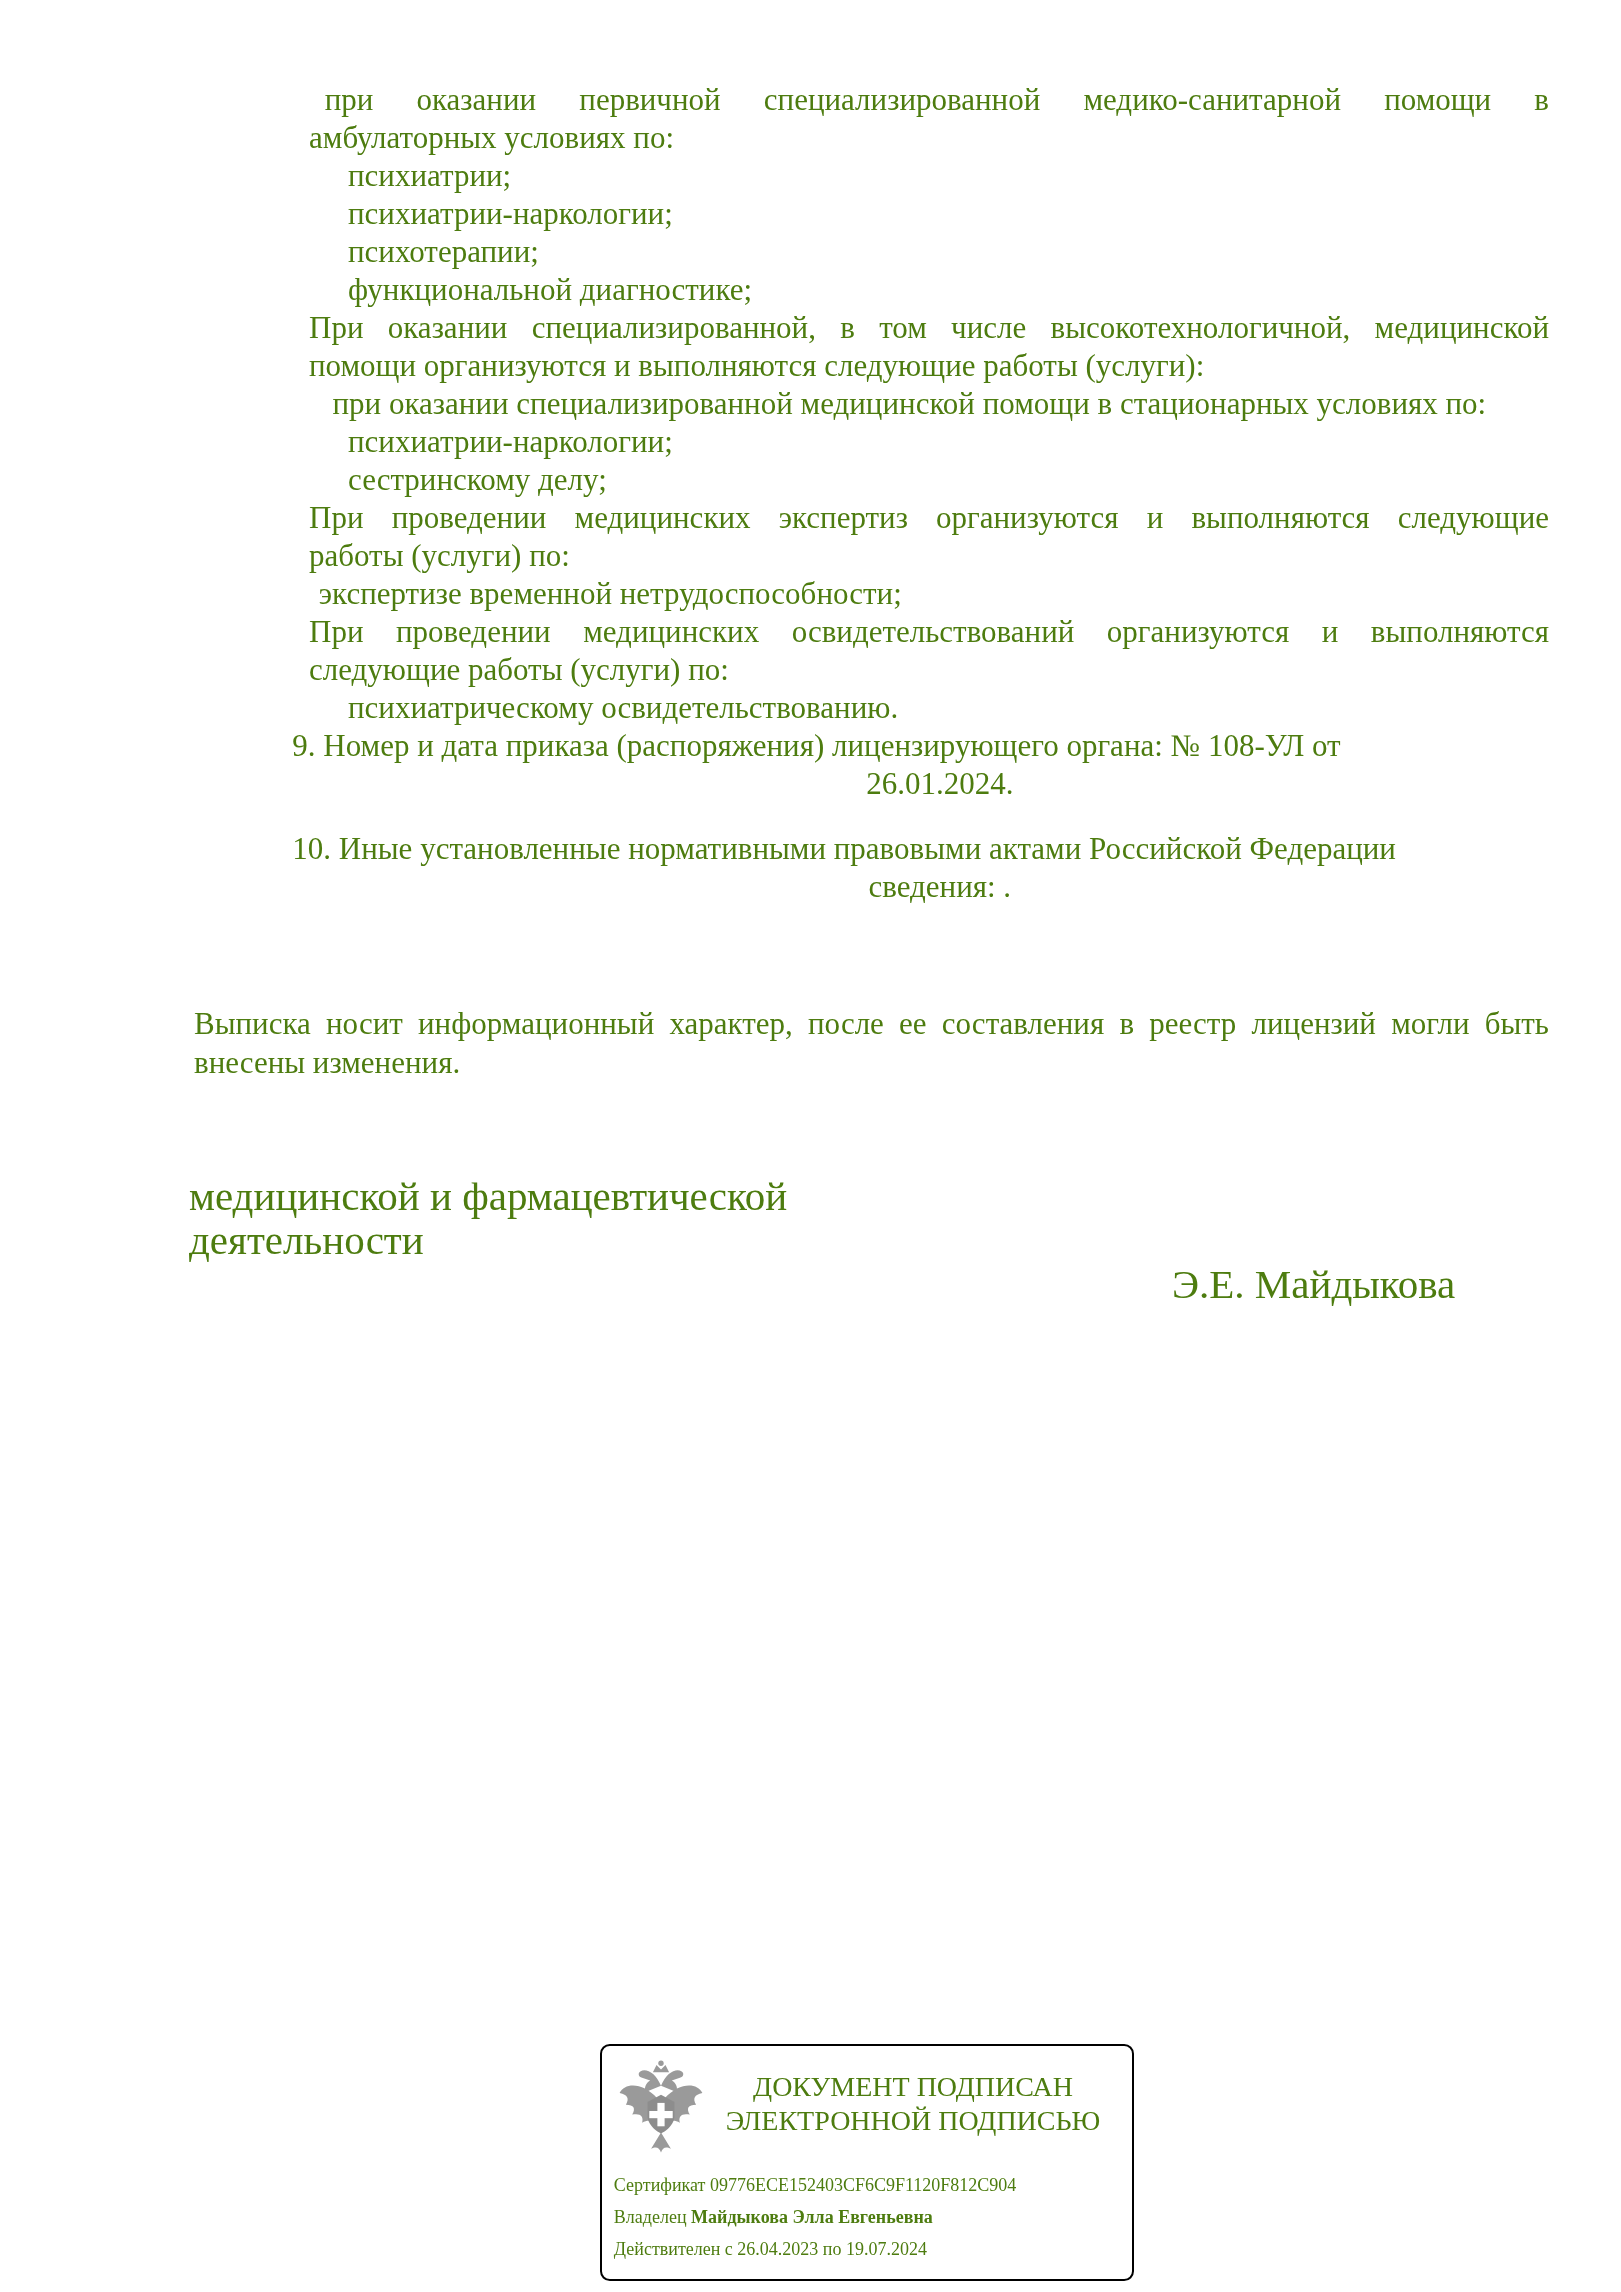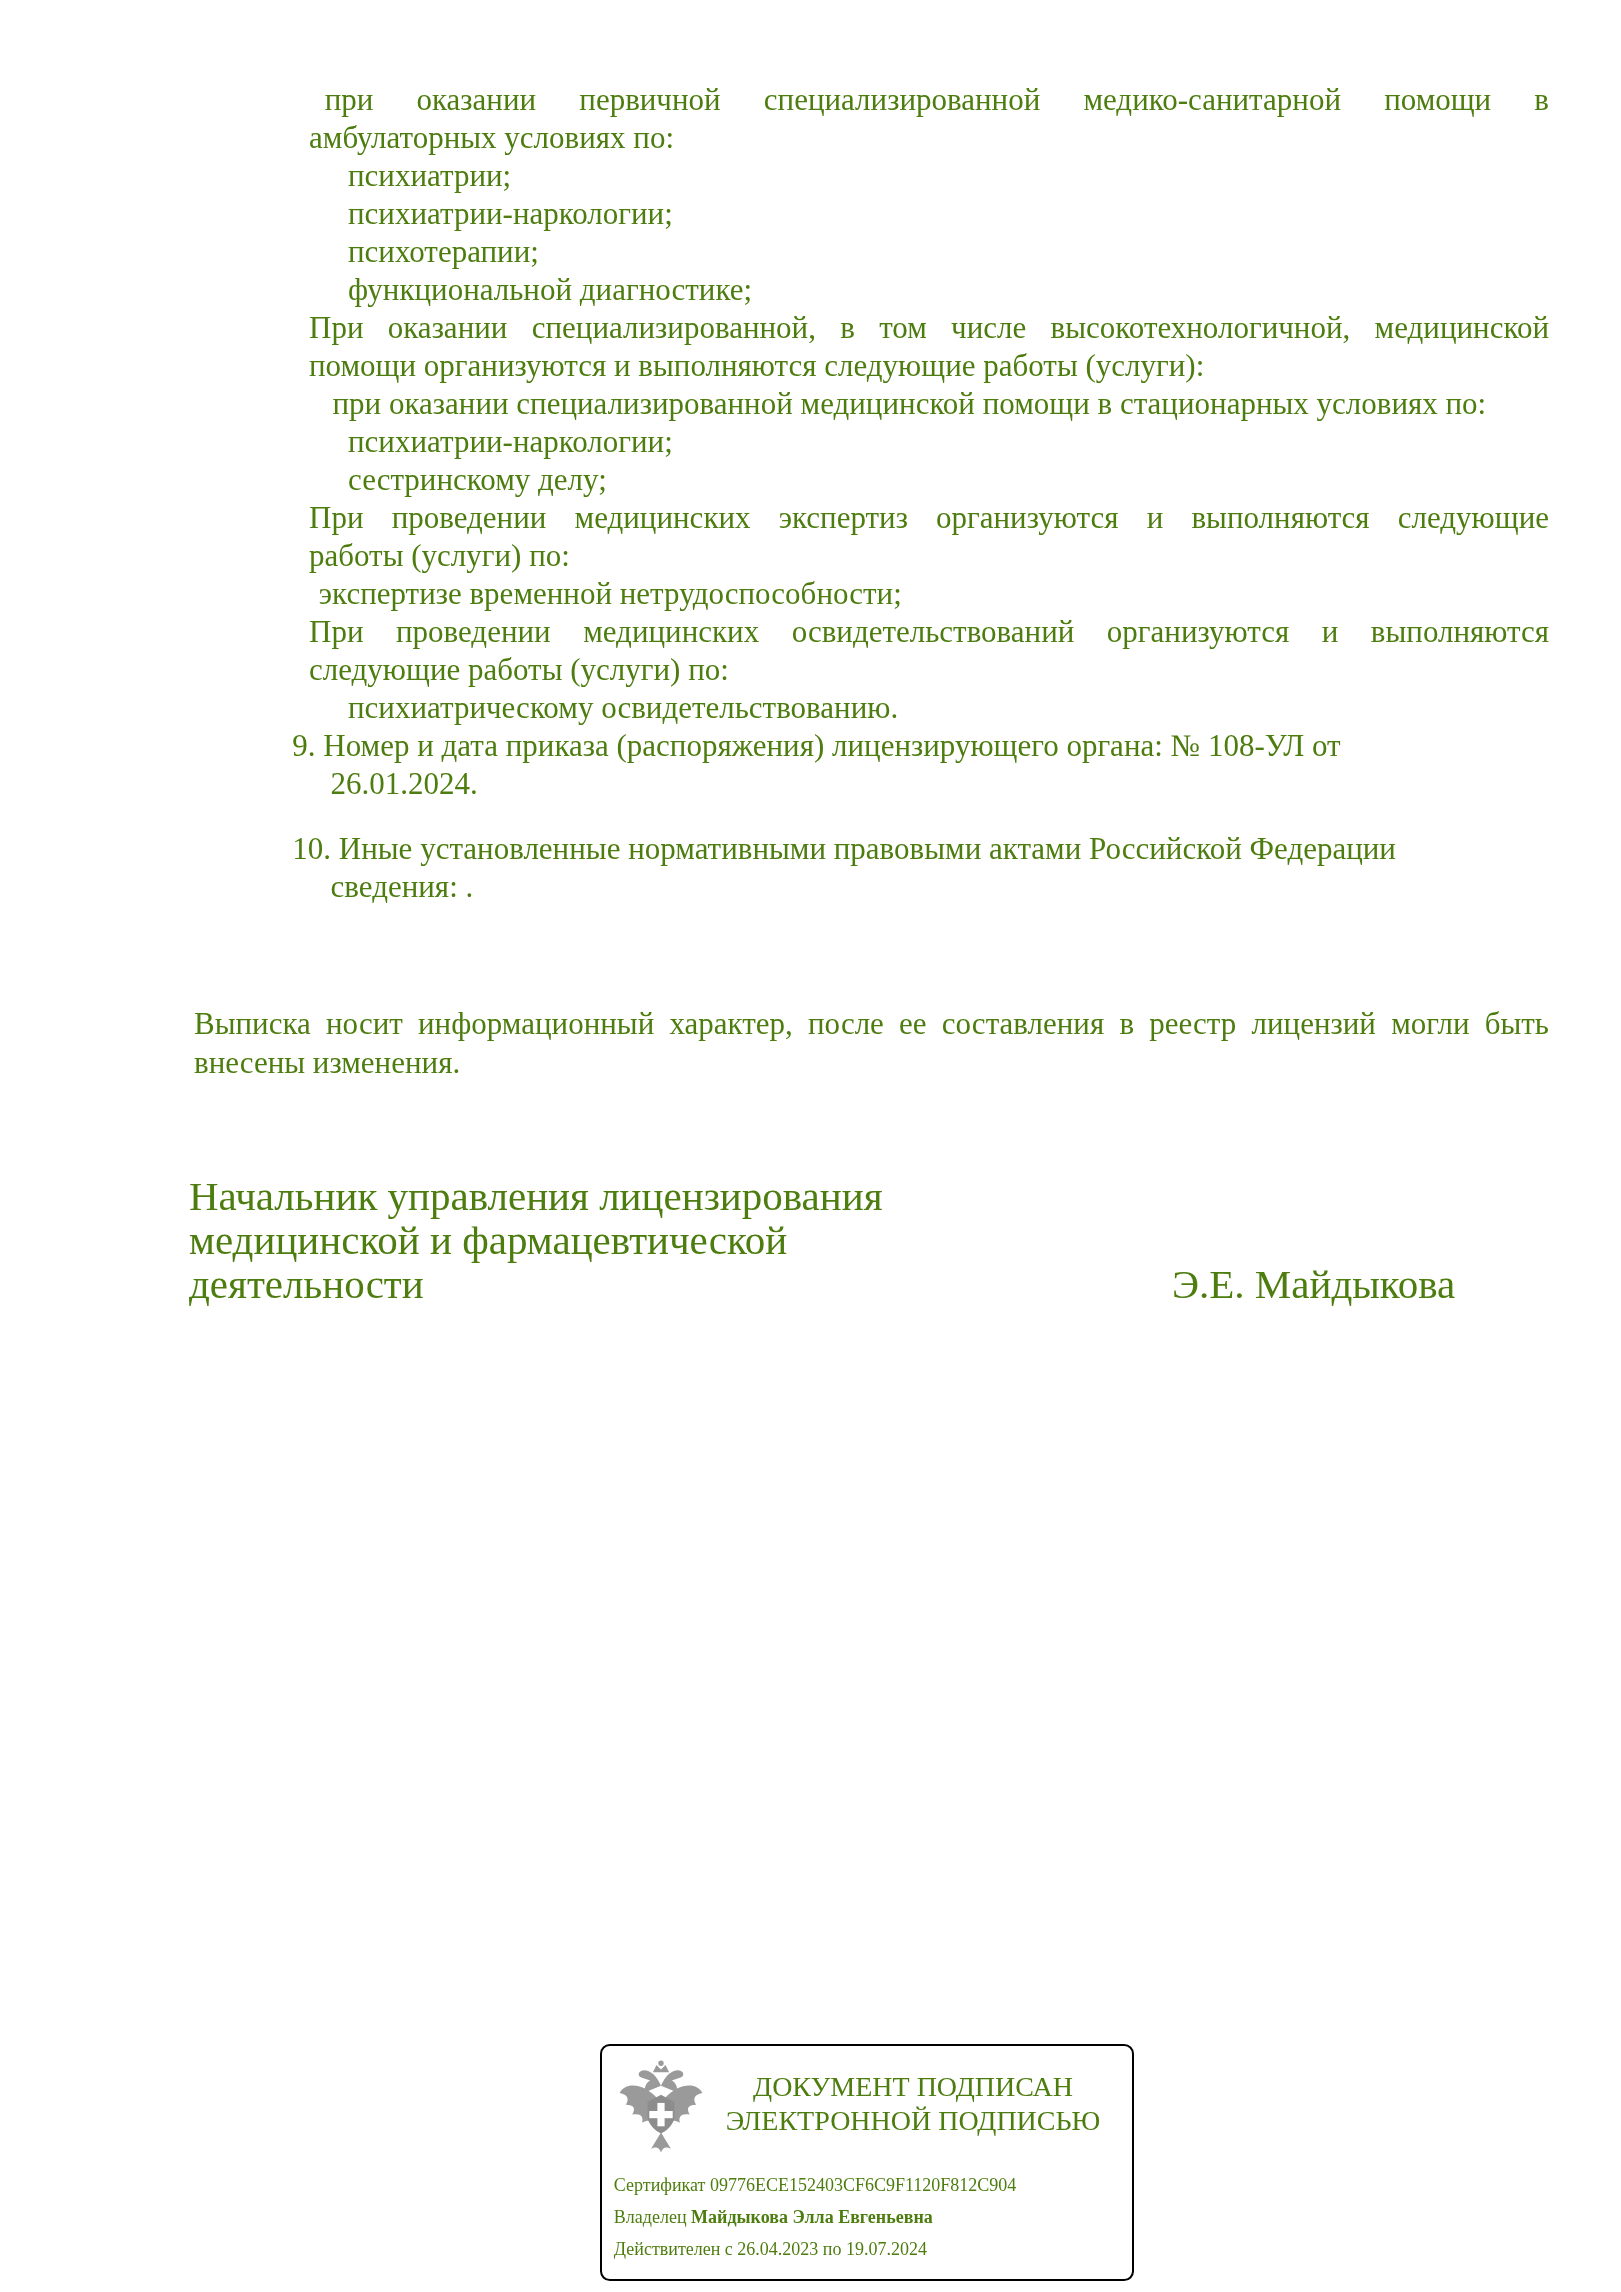--- a/index.html
+++ b/index.html
@@ -14,21 +14,21 @@
   }
   
   .body-block { position:absolute; left:309px; top:81px; width:1240px; }
   .line { font-size:31px; line-height:38px; white-space:pre; }
   .line.fill { white-space:normal; text-align:justify; text-align-last:justify; }
   .line.i1 { padding-left:15.7px; }
   .line.it { padding-left:39px; }
   .line.s24 { padding-left:23.5px; }
   .line.s10 { padding-left:9.8px; }
   .line.num1 { margin-left:-16.7px; }
-  .line.num2 { margin-left:21.6px; }
+  .line.num2 { margin-left:21.6px;text-align:center; }
   .line.gap { margin-top:27.4px; }
 
   .note-block { position:absolute; left:194px; top:1004px; width:1355px; }
   .note-block .line { line-height:39px; }
 
   .signature-block { position:absolute; left:189px; top:1174px; width:882px; }
   .sig-line { font-size:41px; line-height:44px; white-space:pre; }
   .sig-name { position:absolute; left:1172px; top:1262px; font-size:41px; line-height:44px; white-space:pre;text-align:center; }
 
   
@@ -76,21 +76,20 @@
       <div class="line num1 gap">10. Иные установленные нормативными правовыми актами Российской Федерации</div>
       <div class="line num2">сведения: .</div>
     </div>
 
   <div class="note-block">
       <div class="line fill">Выписка носит информационный характер, после ее составления в реестр лицензий могли быть</div>
       <div class="line">внесены изменения.</div>
     </div>
 
   <div class="signature-block">
-    <div class="sig-line">Начальник управления лицензирования</div>
     <div class="sig-line">медицинской и фармацевтической</div>
     <div class="sig-line">деятельности</div>
   </div>
   <div class="sig-name">Э.Е. Майдыкова</div>
 
   <div class="stamp">
     <svg class="stamp-eagle" viewBox="0 0 100 120" xmlns="http://www.w3.org/2000/svg">
       <g fill="#9a9a9a" stroke="none">
         <circle cx="50" cy="7" r="3"></circle>
         <path d="M41 17 l4 -8 5 5 5 -5 4 8 z"></path>

